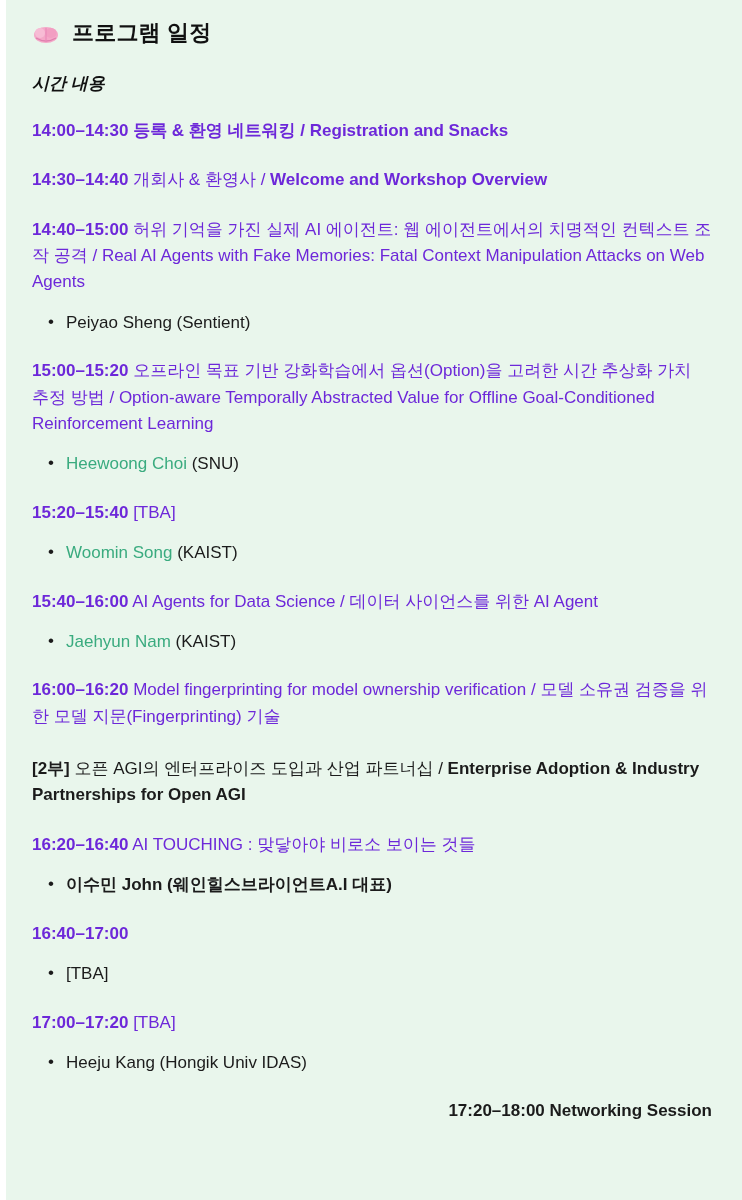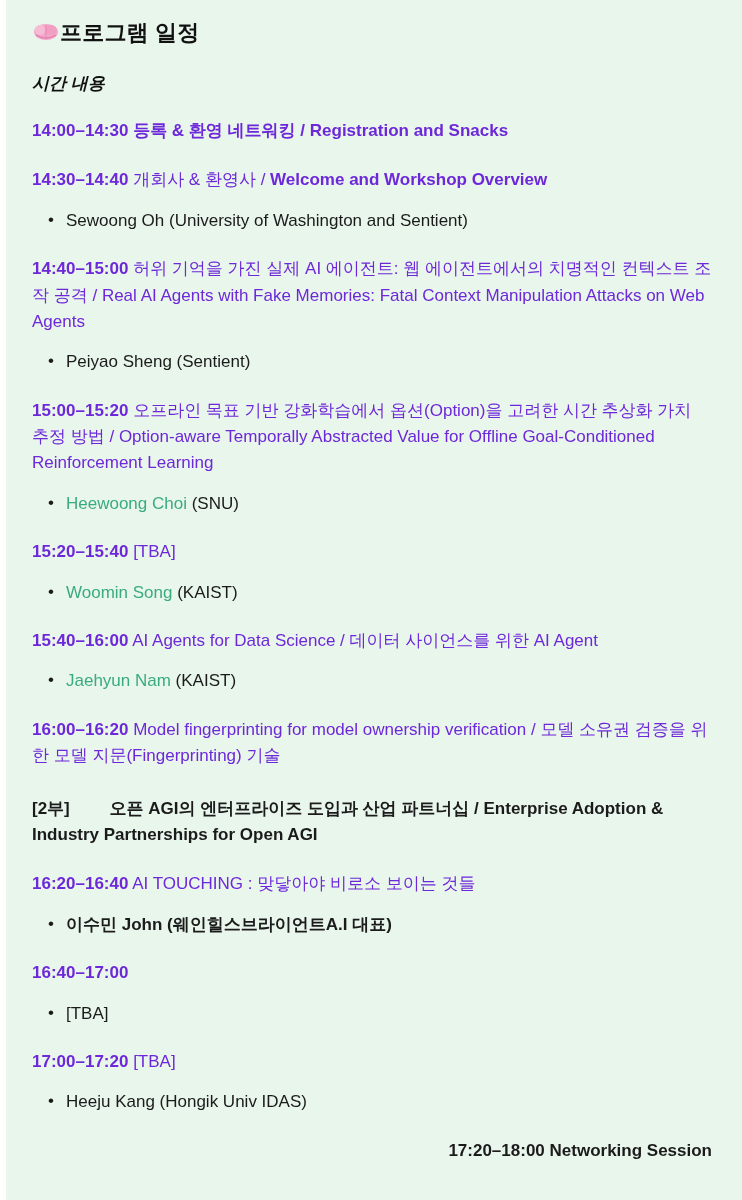--- a/index.html
+++ b/index.html
@@ -23,21 +23,22 @@
     position: relative;
   }
   .left-rail {
     position: absolute;
     left: 0; top: 0; bottom: 0;
     width: 6px;
     background: #ffffff;
   }
   .title-row {
     display: flex;
-    align-items: center;
+    align-items: flex-end;
+    gap: 12px;
     margin: 6px 0 0 0;
   }
   .brain-icon {
     width: 28px;
     height: 24px;
     display: inline-block;
     position: relative;
     flex: 0 0 auto;
   }
   .title-text {
@@ -90,22 +91,21 @@
     margin: 26px 0 0 0;
     font-size: 17px;
     line-height: 1.55;
     font-weight: bold;
     color: #1b1b1b;
   }
   .section-head .part {
     font-weight: bold;
   }
   .section-head .ko {
-    font-weight: bold;
-    margin-left: 35px;
+    font-weight: normal;
   }
   .bold {
     font-weight: bold;
   }
   .normal {
     font-weight: normal;
     text-align: right;
   }
   .last-line {
     margin: 26px 0 18px 0;
@@ -136,23 +136,20 @@
 
   <div class="subtitle">시간 내용</div>
 
   <div class="block">
     <span class="t">14:00–14:30</span><span class="bold"> 등록 &amp; 환영 네트워킹 / </span><span class="bold">Registration and Snacks</span>
   </div>
 
   <div class="block">
     <span class="t">14:30–14:40</span><span class="normal"> 개회사 &amp; 환영사 / </span><span class="bold">Welcome and Workshop Overview</span>
   </div>
-  <ul class="speakers">
-    <li><span>Sewoong Oh</span><span> (University of Washington and Sentient)</span></li>
-  </ul>
 
   <div class="block">
     <span class="t">14:40–15:00</span><span class="normal"> 허위 기억을 가진 실제 AI 에이전트: 웹 에이전트에서의 치명적인 컨텍스트 조작 공격 / Real AI Agents with Fake Memories: Fatal Context Manipulation Attacks on Web Agents</span>
   </div>
   <ul class="speakers">
     <li><span>Peiyao Sheng</span><span> (Sentient)</span></li>
   </ul>
 
   <div class="block">
     <span class="t">15:00–15:20</span><span class="normal"> 오프라인 목표 기반 강화학습에서 옵션(Option)을 고려한 시간 추상화 가치 추정 방법 / Option-aware Temporally Abstracted Value for Offline Goal-Conditioned Reinforcement Learning</span>

